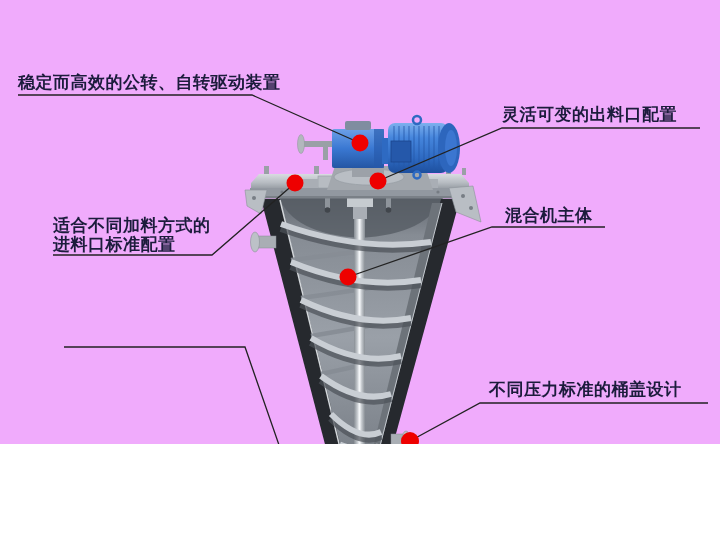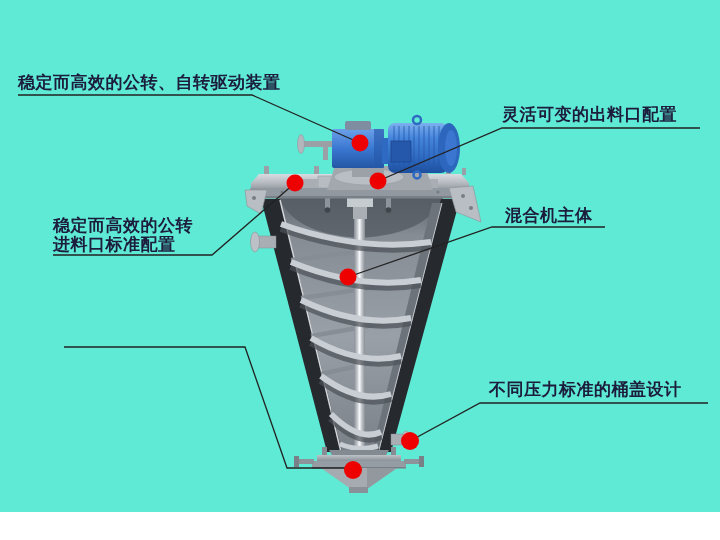--- a/index.html
+++ b/index.html
@@ -1,17 +1,17 @@
 <!DOCTYPE html>
 <html><head>
 <meta charset="utf-8">
 <style>
   html,body{margin:0;padding:0;background:#fff;}
   #stage{
-    position:relative;width:720px;height:512px;background:#5eead4;overflow:hidden;
+    position:relative;width:720px;height:444px;background:#f0abfc;overflow:hidden;
     font-family:"DejaVu Sans","Liberation Sans",sans-serif;
   }
   #machine-svg{position:absolute;left:0;top:0;}
   .callout{
     position:absolute;font-weight:bold;font-size:17px;line-height:19px;
     color:#1c1c3c;letter-spacing:.5px;white-space:nowrap;
   }
   #lbl-drive {left:18px;  top:73px;}
   #lbl-lid   {left:502px; top:105px;}
   #lbl-feed  {left:53px;  top:216px;}
@@ -203,21 +203,21 @@
       <circle cx="410" cy="441" r="9" fill="#ee0000"></circle>
       <circle cx="353" cy="470" r="9" fill="#ee0000"></circle>
     </g>
   </svg>
 
   <div id="lbl-drive" class="callout">稳定而高效的公转、自转驱动装置</div>
 
   <div id="lbl-lid" class="callout">灵活可变的出料口配置</div>
 
   <div id="lbl-feed" class="callout">
-    <span style="display:block">稳定而高效的公转</span>
+    <span style="display:block">适合不同加料方式的</span>
     <span style="display:block">进料口标准配置</span>
   </div>
 
   <div id="lbl-body" class="callout">混合机主体</div>
 
 
   <div id="lbl-temp" class="callout">不同压力标准的桶盖设计</div>
 </div>
 
 </body></html>

